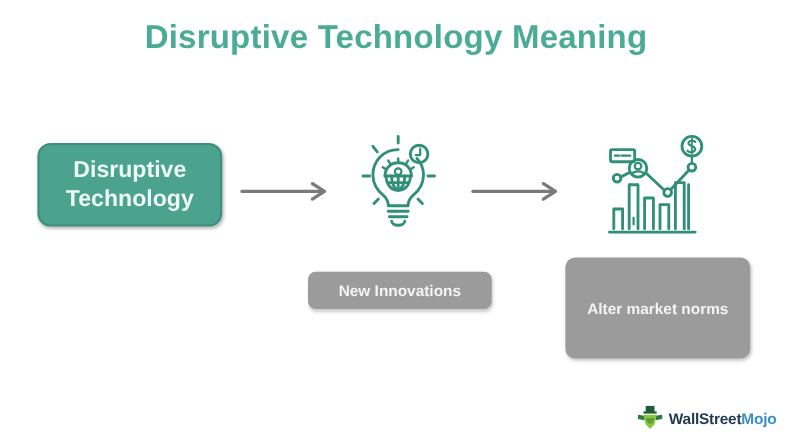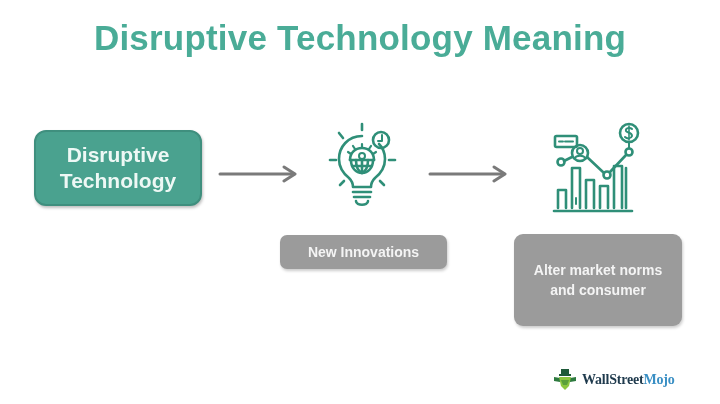--- a/index.html
+++ b/index.html
@@ -2,41 +2,41 @@
 <html><head>
   <meta charset="utf-8">
   <style>
     html, body { margin: 0; padding: 0; }
     body {
       width: 720px; height: 404px; background: #ffffff; position: relative; overflow: hidden;
       font-family: "Liberation Sans", "DejaVu Sans", sans-serif;
     }
     .title {
       position: absolute; left: 0; top: 18px; width: 720px; text-align: center;
-      font-size: 35px; font-weight: bold; color: #4aac97; letter-spacing: 0.2px;
+      font-size: 30px; font-weight: bold; color: #4aac97; letter-spacing: 0.2px;
     }
     .box-main {
       position: absolute; left: 34px; top: 130px; width: 168px; height: 76px;
       background: #4aa28f; border-radius: 12px; border: 2px solid #3f8f7e;
       box-shadow: 1px 2px 3px rgba(0,0,0,0.25);
       display: flex; align-items: center; justify-content: center; text-align: center;
       color: #eef8f5; font-weight: bold; font-size: 21px; line-height: 26px;
       box-sizing: border-box; padding: 0 6px;
     }
     .arrow { position: absolute; }
     .icon { position: absolute; }
     .box-grey {
       position: absolute; background: #9b9b9b; border-radius: 7px;
       box-shadow: 1px 2px 3px rgba(0,0,0,0.2);
       color: #f4f4f4; font-weight: bold; font-size: 14px; text-align: center;
       display: flex; align-items: center; justify-content: center; box-sizing: border-box;
     }
-    .box-innov { left: 280px; top: 235px; width: 167px; height: 34px; }
+    .box-innov { left: 280px; top: 247px; width: 167px; height: 34px; }
     .box-alter { left: 514px; top: 234px; width: 168px; height: 92px; line-height: 20px; padding: 0 4px; border-radius: 9px; }
-    .logo { position: absolute; left: 552px; top: 368px; display: flex; align-items: center; font-family: Liberation Serif, serif; }
+    .logo { position: absolute; left: 578px; top: 368px; display: flex; align-items: center; }
     .logo-text { font-weight: bold; font-size: 14px; color: #1f3a4d; margin-left: 4px; letter-spacing: -0.2px; }
     .logo-text .mojo { color: #3a8fc4; }
   </style>
 </head>
 <body>
 
 <div class="title">Disruptive Technology Meaning</div>
 
 <div class="box-main">
   <div>
@@ -117,21 +117,20 @@
   <line x1="4" y1="91" x2="82" y2="91"></line>
 </svg>
 
 <div class="box-grey box-innov">
   <span>New Innovations</span>
 </div>
 
 <div class="box-grey box-alter">
   <div>
     <div>Alter market norms</div>
-    <div>and consumer</div>
   </div>
 </div>
 
 <div class="logo">
   <svg width="26" height="24" viewBox="0 0 26 24">
     <rect x="9" y="1" width="8" height="6" fill="#1f5a3a"></rect>
     <rect x="7" y="6" width="12" height="2" fill="#1f5a3a"></rect>
     <path d="M2 9 L8 10 L8 14 L2 13 Z" fill="#2d7a3f"></path>
     <path d="M24 9 L18 10 L18 14 L24 13 Z" fill="#2d7a3f"></path>
     <path d="M7 9 L19 9 L17 18 L13 22 L9 18 Z" fill="#8cc63f"></path>

